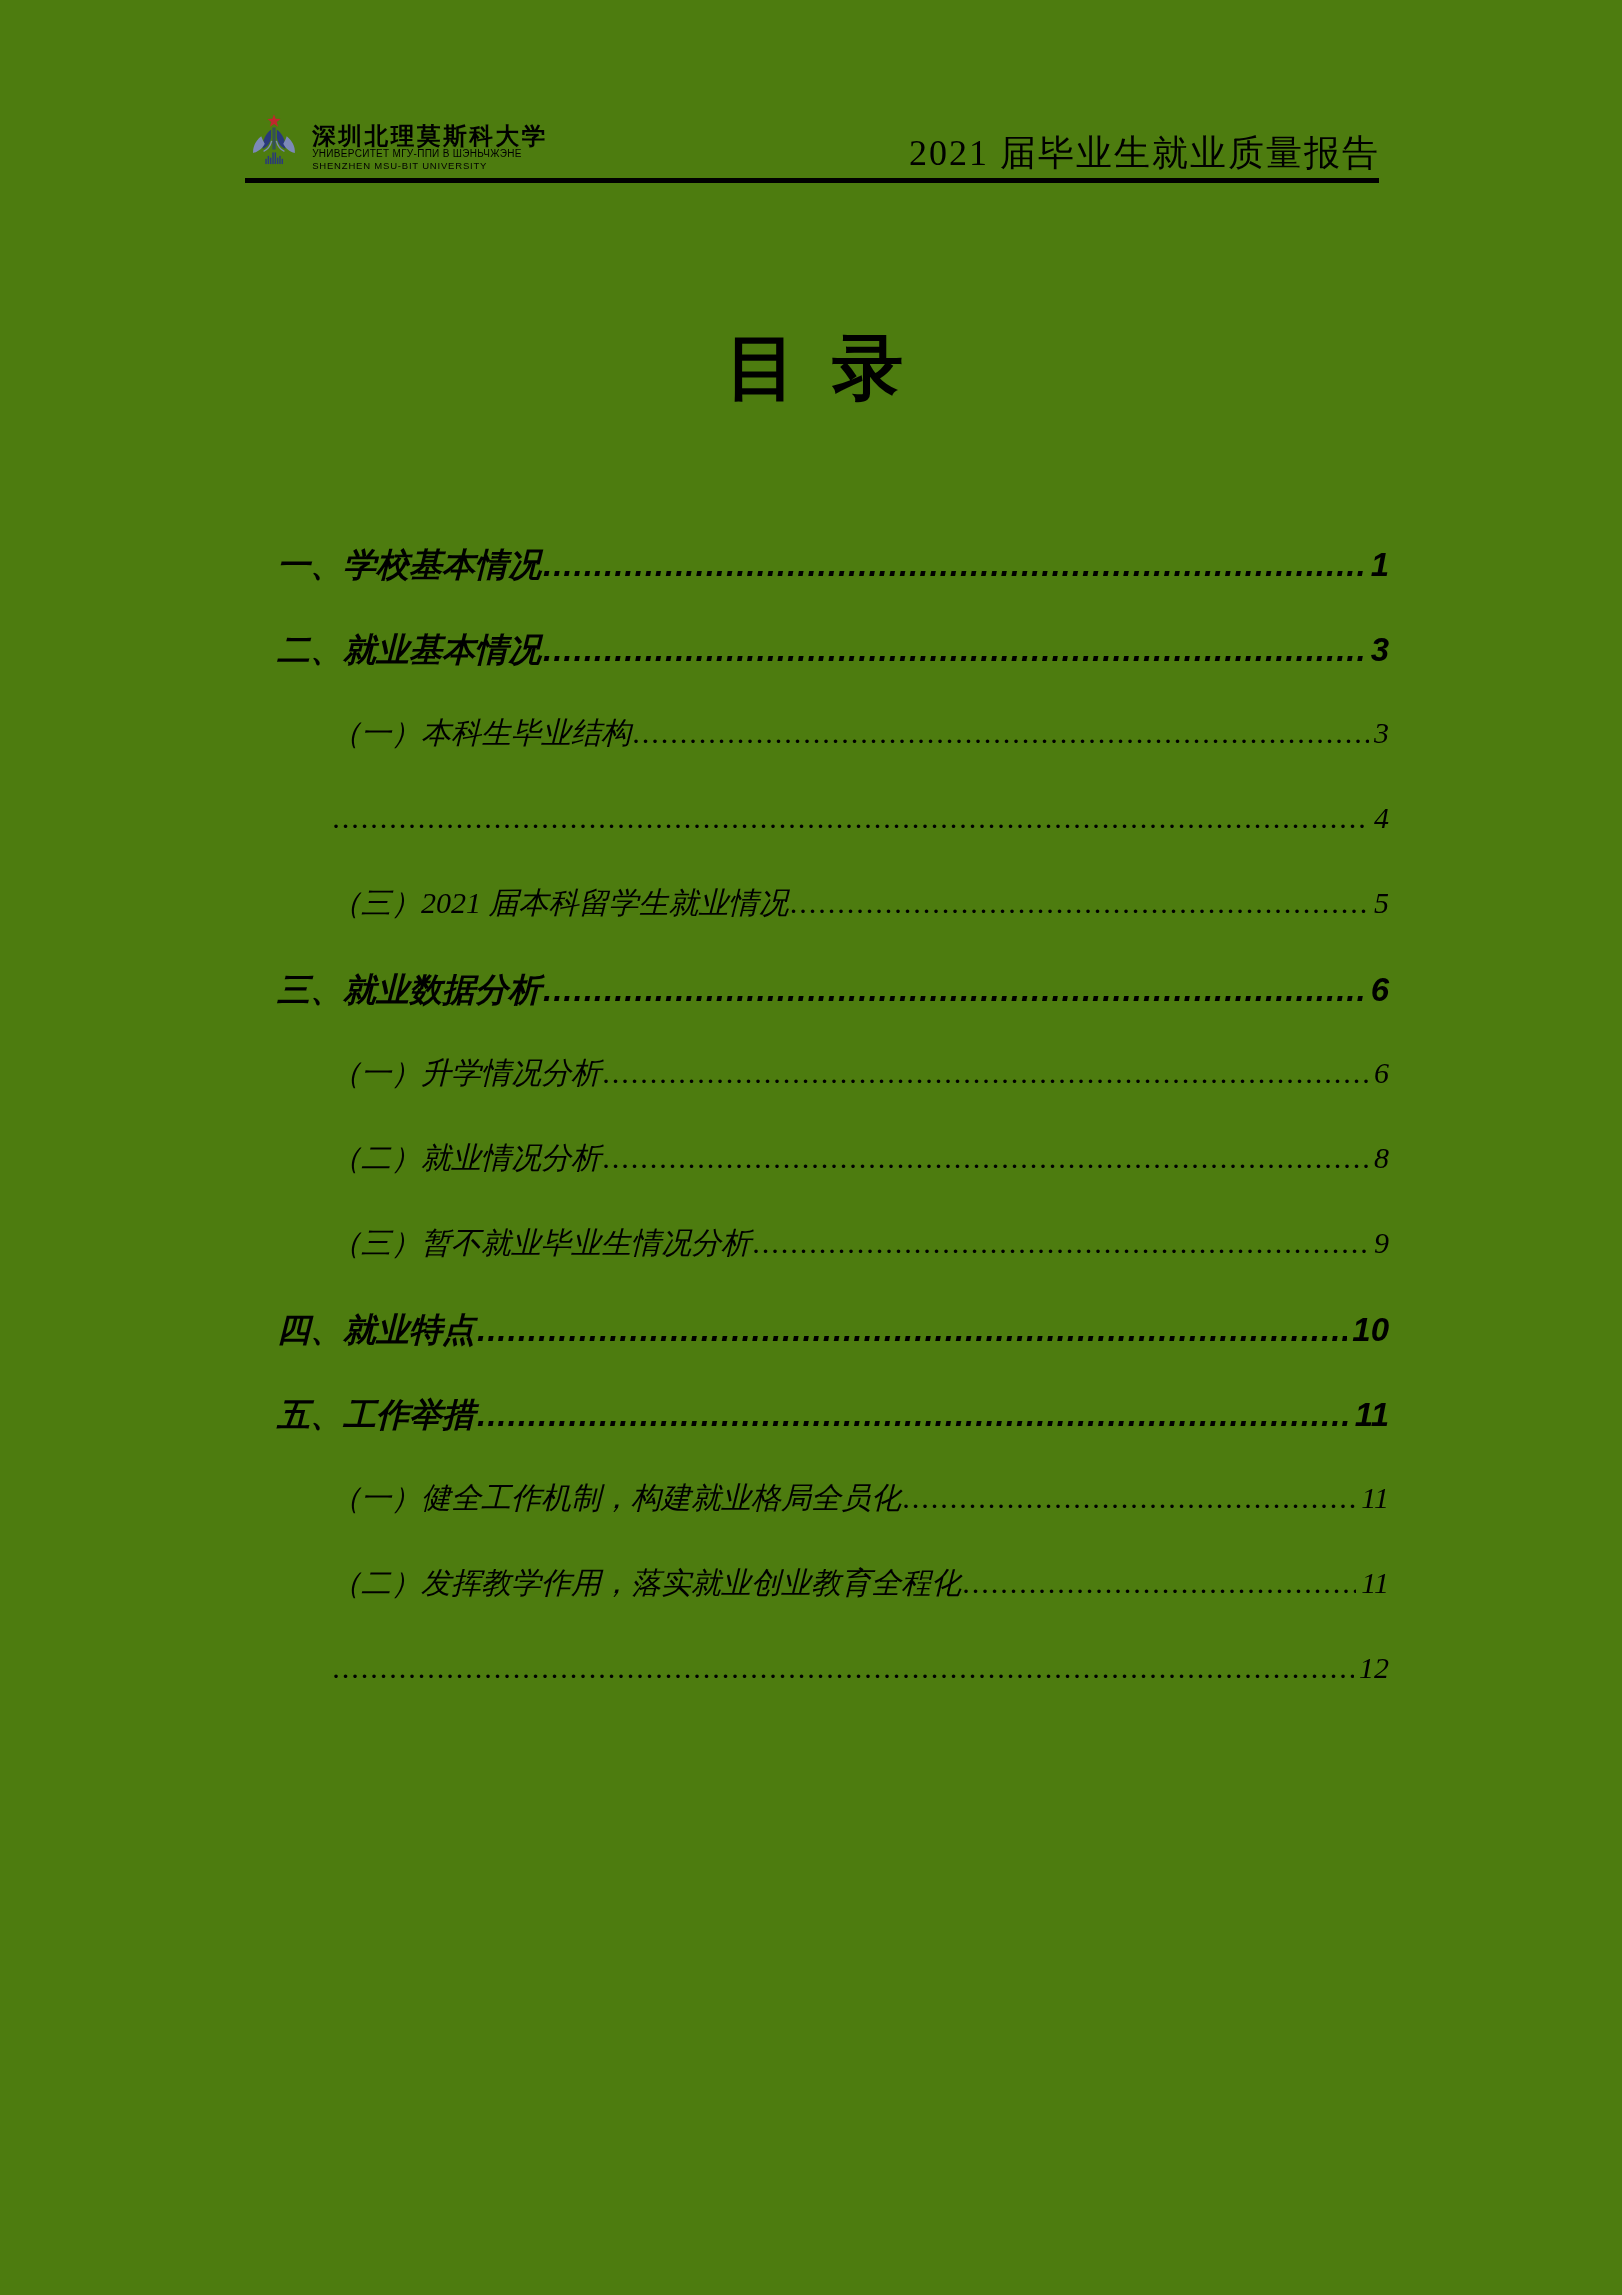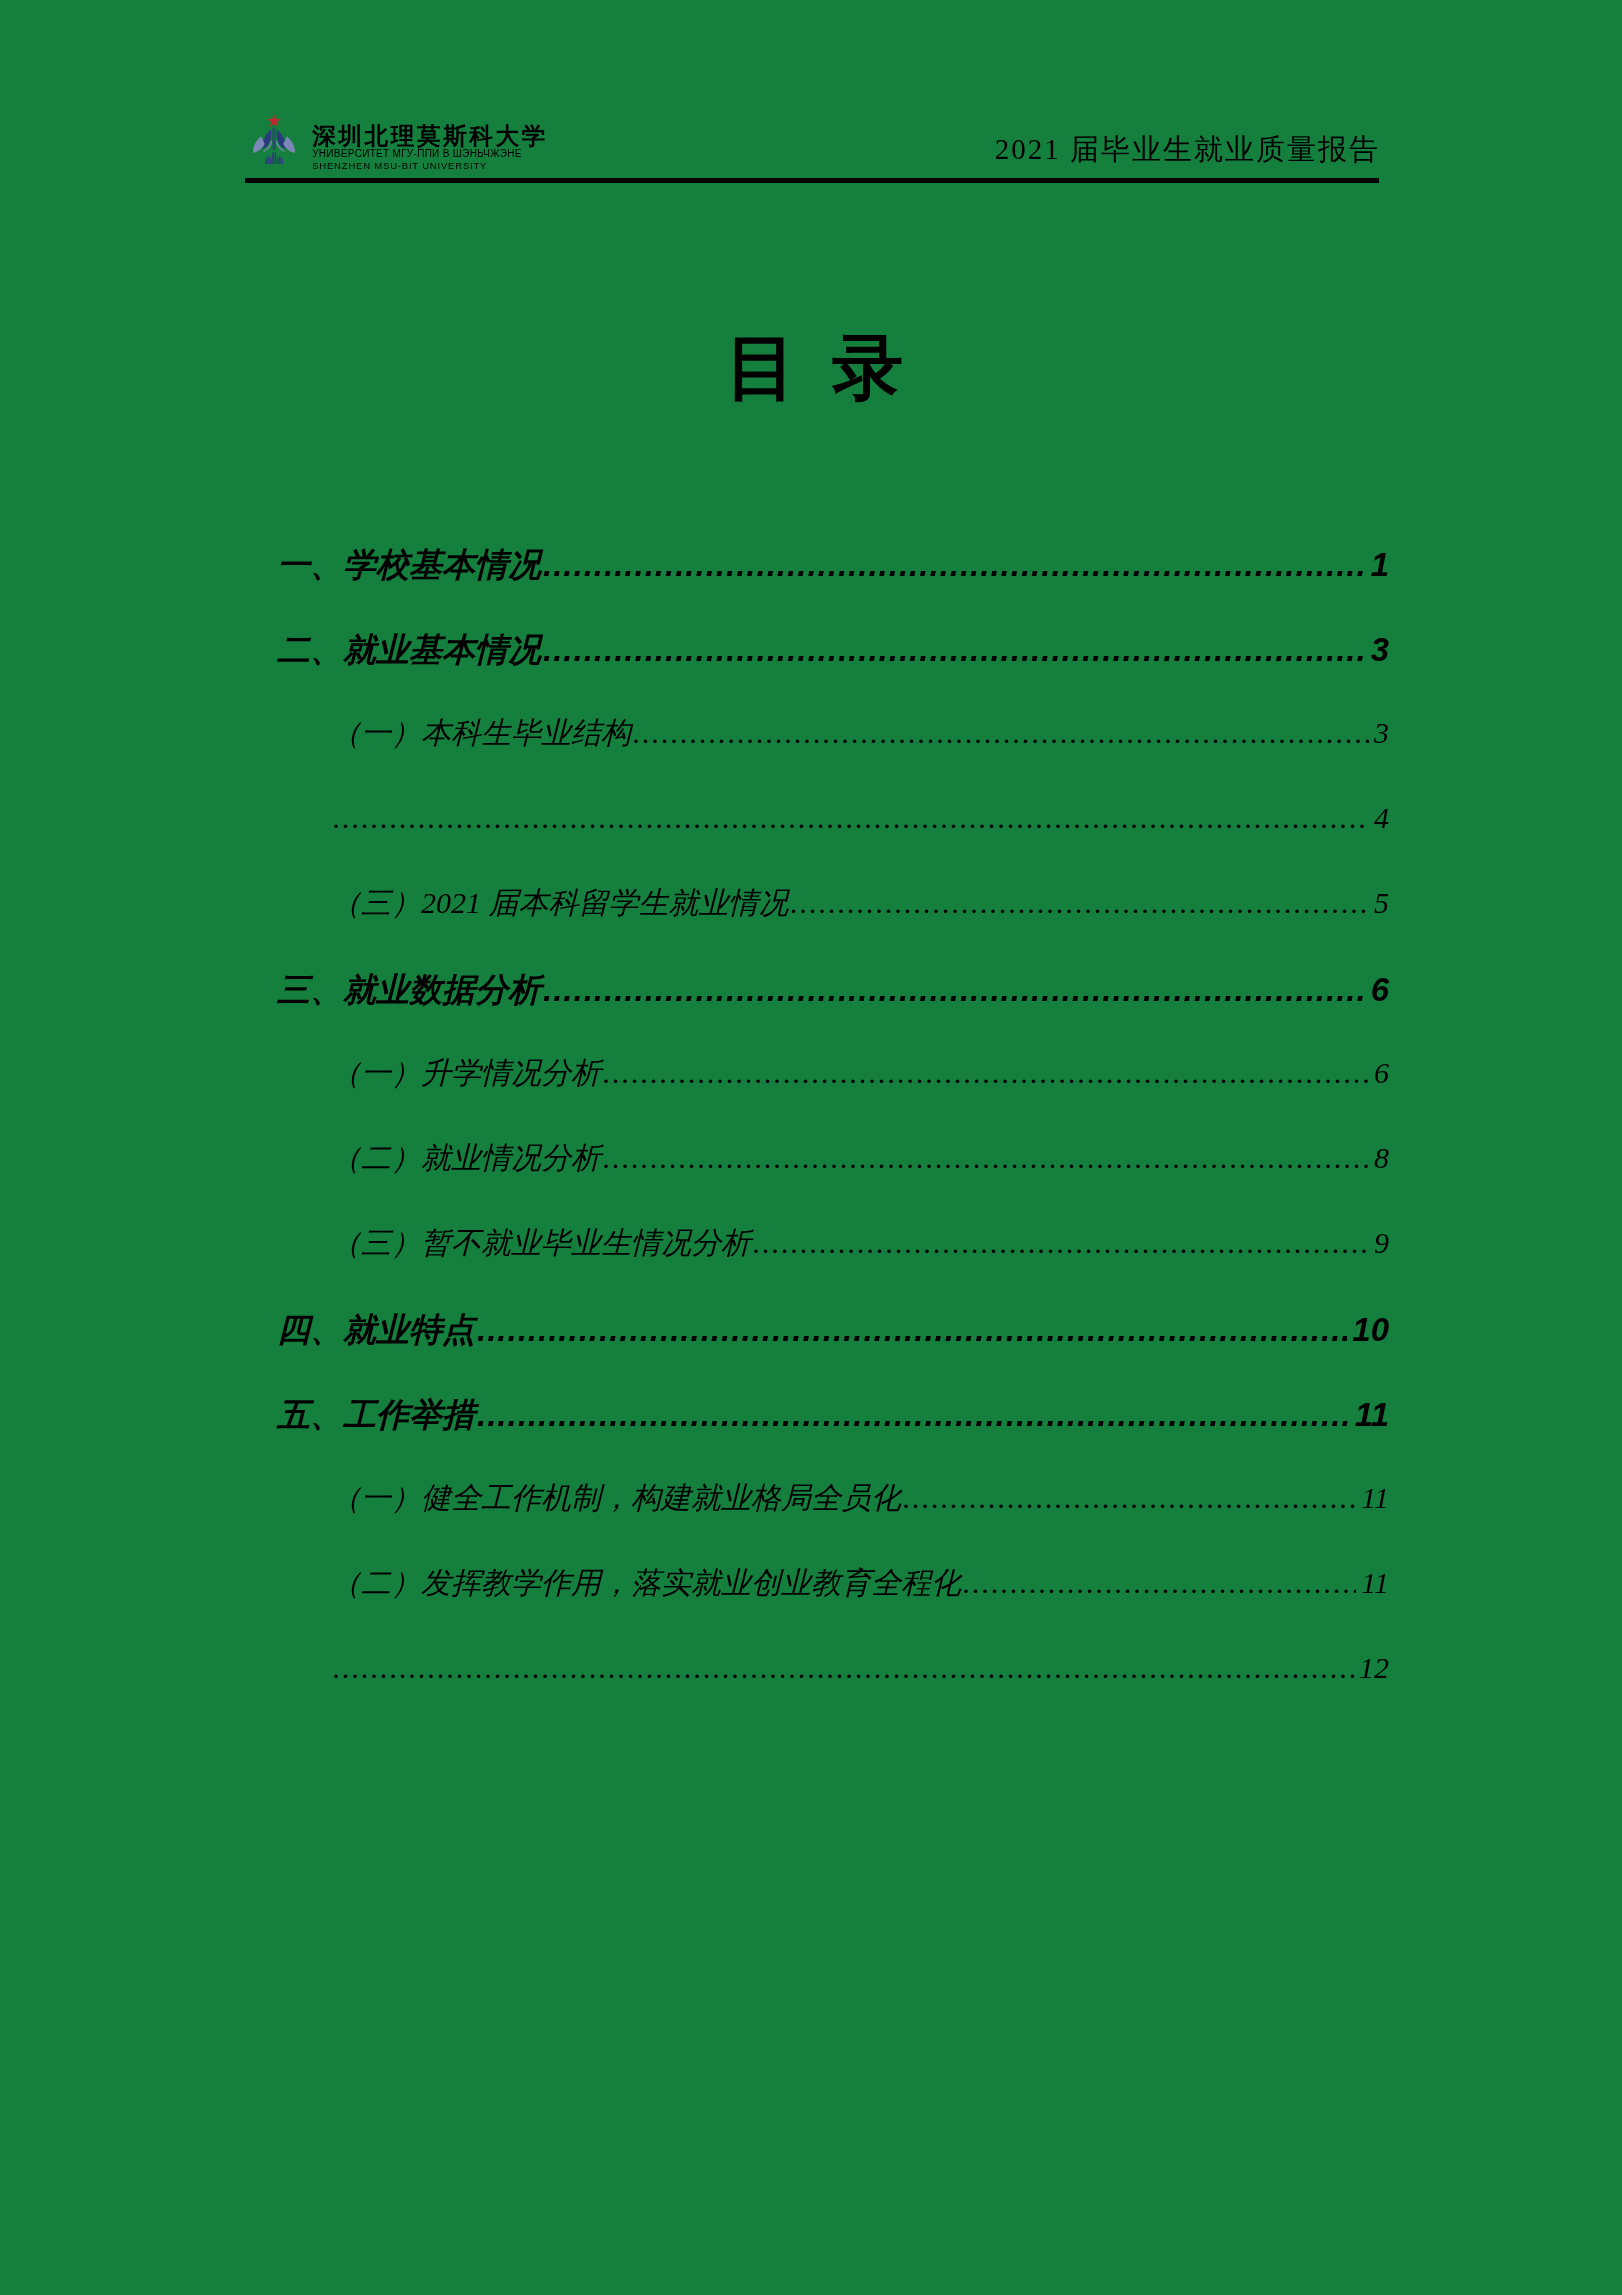--- a/index.html
+++ b/index.html
@@ -1,21 +1,21 @@
 <!DOCTYPE html>
 <html style="font-size:10.5px"><head>
 <meta charset="utf-8">
 <style>
   * { margin: 0; padding: 0; box-sizing: border-box; }
   html, body { background: #888; }
   .page {
     position: relative;
     width: 1623px;
     height: 2295px;
-    background: #15803d;
+    background: #4d7c0f;
     color: #000;
     font-family: "Liberation Serif", serif;
     overflow: hidden;
   }
 
   
   .header-logo {
     position: absolute;
     left: 245px;
     top: 111px;
@@ -44,21 +44,21 @@
     margin-top: 2px;
     font-size: 9.5px;
     letter-spacing: 0.8px;
     line-height: 1.0;
     font-family: "Liberation Sans", sans-serif;
   }
   .header-title {
     position: absolute;
     top: 135px;
     right: 243px;
-    font-size: 29px;
+    font-size: 36px;
     letter-spacing: 2px;
     line-height: 1.0;
     font-family: "Liberation Serif", serif;
   }
   .header-rule {
     position: absolute;
     left: 245px;
     top: 178px;
     width: 1134px;
     height: 5.2px;

